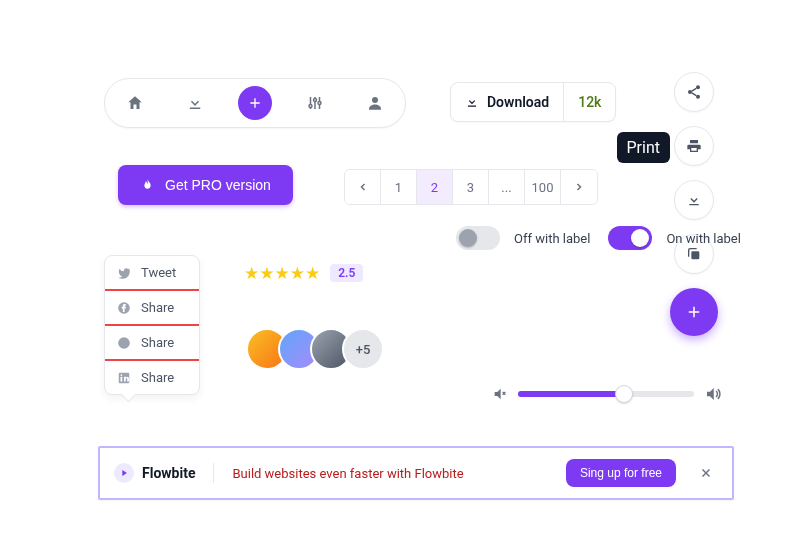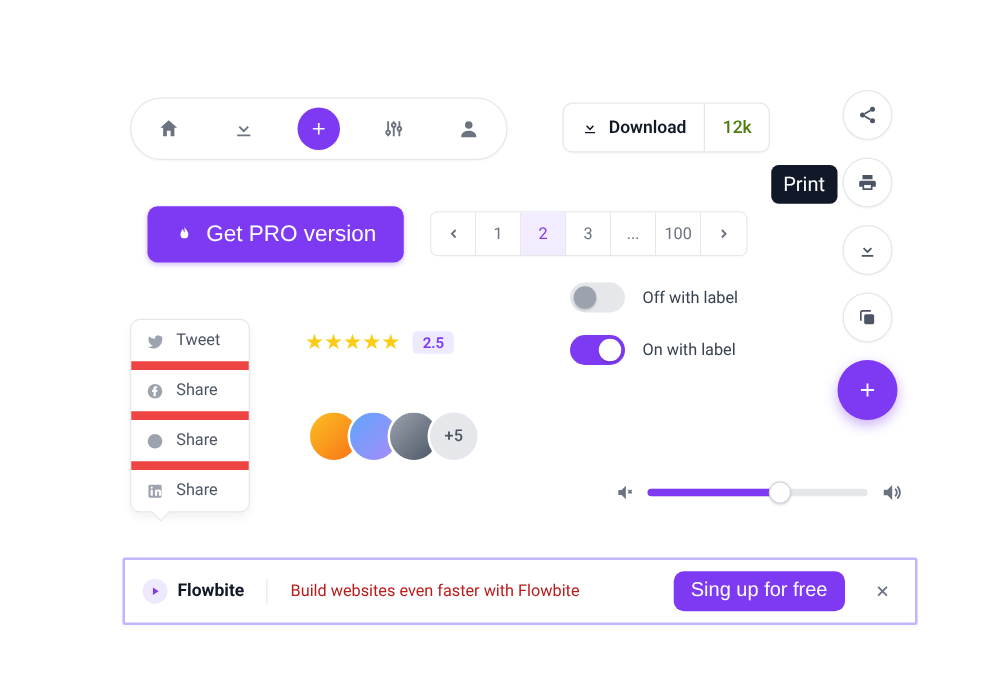--- a/index.html
+++ b/index.html
@@ -17,71 +17,71 @@
   .dl-count { padding: 0 14px; border-left: 1px solid #e5e7eb; color: #4d7c0f; font-weight: 500; height: 100%; display: flex; align-items: center; }
 
   
   .rail { position: absolute; right: 82px; top: 72px; display: flex; flex-direction: column; gap: 14px; align-items: center; }
   .rail-btn { width: 40px; height: 40px; border-radius: 50%; background: #fff; border: 1px solid #e5e7eb; display: flex; align-items: center; justify-content: center; color: #4b5563; box-shadow: 0 1px 2px rgba(0,0,0,0.04); }
   .rail-tooltip { position: absolute; right: 130px; top: 60px; background: #111827; color: #fff; font-size: 16px; padding: 6px 10px; border-radius: 6px; }
   .rail-tooltip::after { content: ''; position: absolute; right: -5px; top: 50%; transform: translateY(-50%); border: 5px solid transparent; border-left-color: #111827; }
   .fab { background: #7e3af2 !important; color: #fff !important; border: none !important; font-size: 22px; box-shadow: 0 4px 10px rgba(126,58,242,0.4); width: 48px; height: 48px; }
 
   
-  .pro-btn { position: absolute; top: 165px; left: 118px; background: #7e3af2; color: #fff; border: none; border-radius: 8px; padding: 12px 22px; font-size: 18px; font-weight: 500; display: flex; align-items: center; gap: 10px; box-shadow: 0 2px 4px rgba(126,58,242,0.3); }
+  .pro-btn { position: absolute; top: 165px; left: 118px; background: #7e3af2; color: #fff; border: none; border-radius: 8px; padding: 12px 22px; font-size: 14px; font-weight: 500; display: flex; align-items: center; gap: 10px; box-shadow: 0 2px 4px rgba(126,58,242,0.3); }
 
   
   .pagination { position: absolute; top: 169px; left: 344px; display: flex; border: 1px solid #e5e7eb; border-radius: 6px; overflow: hidden; }
   .page { width: 36px; height: 34px; display: flex; align-items: center; justify-content: center; border-right: 1px solid #e5e7eb; background: #fff; color: #6b7280; font-size: 13px; }
   .page:last-child { border-right: none; }
   .page.active { background: #f3ecfe; color: #7e3af2; }
 
   
   .share-list { position: absolute; top: 255px; left: 104px; width: 96px; border: 1px solid #e5e7eb; border-radius: 8px; background: #fff; box-shadow: 0 4px 8px rgba(0,0,0,0.05); }
-  .share-item { display: flex; align-items: center; gap: 10px; padding: 9px 12px; border-bottom: 7px solid #ef4444; color: #4b5563; font-size: 13px; }
+  .share-item { display: flex; align-items: center; gap: 10px; padding: 9px 12px; border-bottom: 2px solid #ef4444; color: #4b5563; font-size: 13px; }
   .share-item:last-child { border-bottom: none; }
   .share-list::after { content:''; position:absolute; bottom:-6px; left:18px; width:10px; height:10px; background:#fff; border-right:1px solid #e5e7eb; border-bottom:1px solid #e5e7eb; transform:rotate(45deg); }
 
   
   .rating { position: absolute; top: 263px; left: 244px; display: flex; align-items: center; gap: 10px; }
   .stars { display: flex; gap: 2px; color: #facc15; font-size: 17px; }
   .rating-badge { background: #ede9fe; color: #7e3af2; font-size: 12px; font-weight: 600; padding: 2px 8px; border-radius: 4px; }
 
   
   .avatars { position: absolute; top: 328px; left: 246px; display: flex; }
   .avatar { width: 42px; height: 42px; border-radius: 50%; border: 2px solid #fff; margin-left: -10px; background: #d1d5db; display:flex; align-items:center; justify-content:center; font-size:13px; color:#4b5563; font-weight:500; }
   .avatar:first-child { margin-left: 0; }
   .av1 { background: linear-gradient(135deg,#fbbf24,#f97316); }
   .av2 { background: linear-gradient(135deg,#60a5fa,#a78bfa); }
   .av3 { background: linear-gradient(135deg,#9ca3af,#4b5563); }
   .av-extra { background: #e5e7eb; }
 
   
-  .toggles { position: absolute; top: 226px; left: 456px; display: flex; flex-direction: column; gap: 18px; }
+  .toggles { position: absolute; top: 226px; left: 456px; display: flex; flex-direction: row; gap: 18px; }
   .toggle-row { display: flex; align-items: center; gap: 14px; color: #374151; font-size: 13px; }
   .toggle { width: 44px; height: 24px; border-radius: 999px; position: relative; }
   .toggle::after { content:''; position:absolute; width:18px; height:18px; border-radius:50%; top:3px; background:#fff; box-shadow:0 1px 2px rgba(0,0,0,0.2); }
   .toggle.off { background:#e5e7eb; }
   .toggle.off::after { left:3px; background:#9ca3af; }
   .toggle.on { background:#7e3af2; }
   .toggle.on::after { right:3px; }
 
   
   .slider-wrap { position: absolute; top: 385px; left: 492px; width: 230px; display:flex; align-items:center; gap:10px; }
   .slider-track { flex:1; height:6px; background:#e5e7eb; border-radius:999px; position:relative; }
   .slider-fill { position:absolute; left:0; top:0; height:100%; width:60%; background:#7e3af2; border-radius:999px; }
   .slider-thumb { position:absolute; left:60%; top:50%; transform:translate(-50%,-50%); width:18px; height:18px; border-radius:50%; background:#fff; border:1px solid #d1d5db; box-shadow:0 1px 2px rgba(0,0,0,0.15); }
   .vol-icon { color:#6b7280; }
 
   
   .banner { position:absolute; left:98px; right:66px; bottom:60px; height:54px; border:2px solid #c4b5fd; border-radius:2px; display:flex; align-items:center; padding:0 14px; gap:18px; background:#fff; box-shadow:0 1px 3px rgba(0,0,0,0.04); }
   .banner-logo { display:flex; align-items:center; gap:8px; font-weight:700; color:#111827; border-right:1px solid #e5e7eb; padding-right:18px; }
   .banner-logo-icon { width:20px; height:20px; border-radius:50%; background:#ede9fe; display:flex; align-items:center; justify-content:center; color:#7e3af2; font-size:11px; }
   .banner-text { color:#b91c1c; font-size:13px; flex:1; }
-  .banner-cta { background:#7e3af2; color:#fff; border:none; padding:7px 14px; border-radius:8px; font-size:16px; font-weight:500; }
+  .banner-cta { background:#7e3af2; color:#fff; border:none; padding:7px 14px; border-radius:8px; font-size:12px; font-weight:500; }
   .banner-close { color:#6b7280; display:flex; align-items:center; justify-content:center; width:24px; height:24px; }
 
   svg { display:block; }
 </style>
 </head>
 <body>
 
 <div class="canvas">
 
   <div class="nav-pill">

